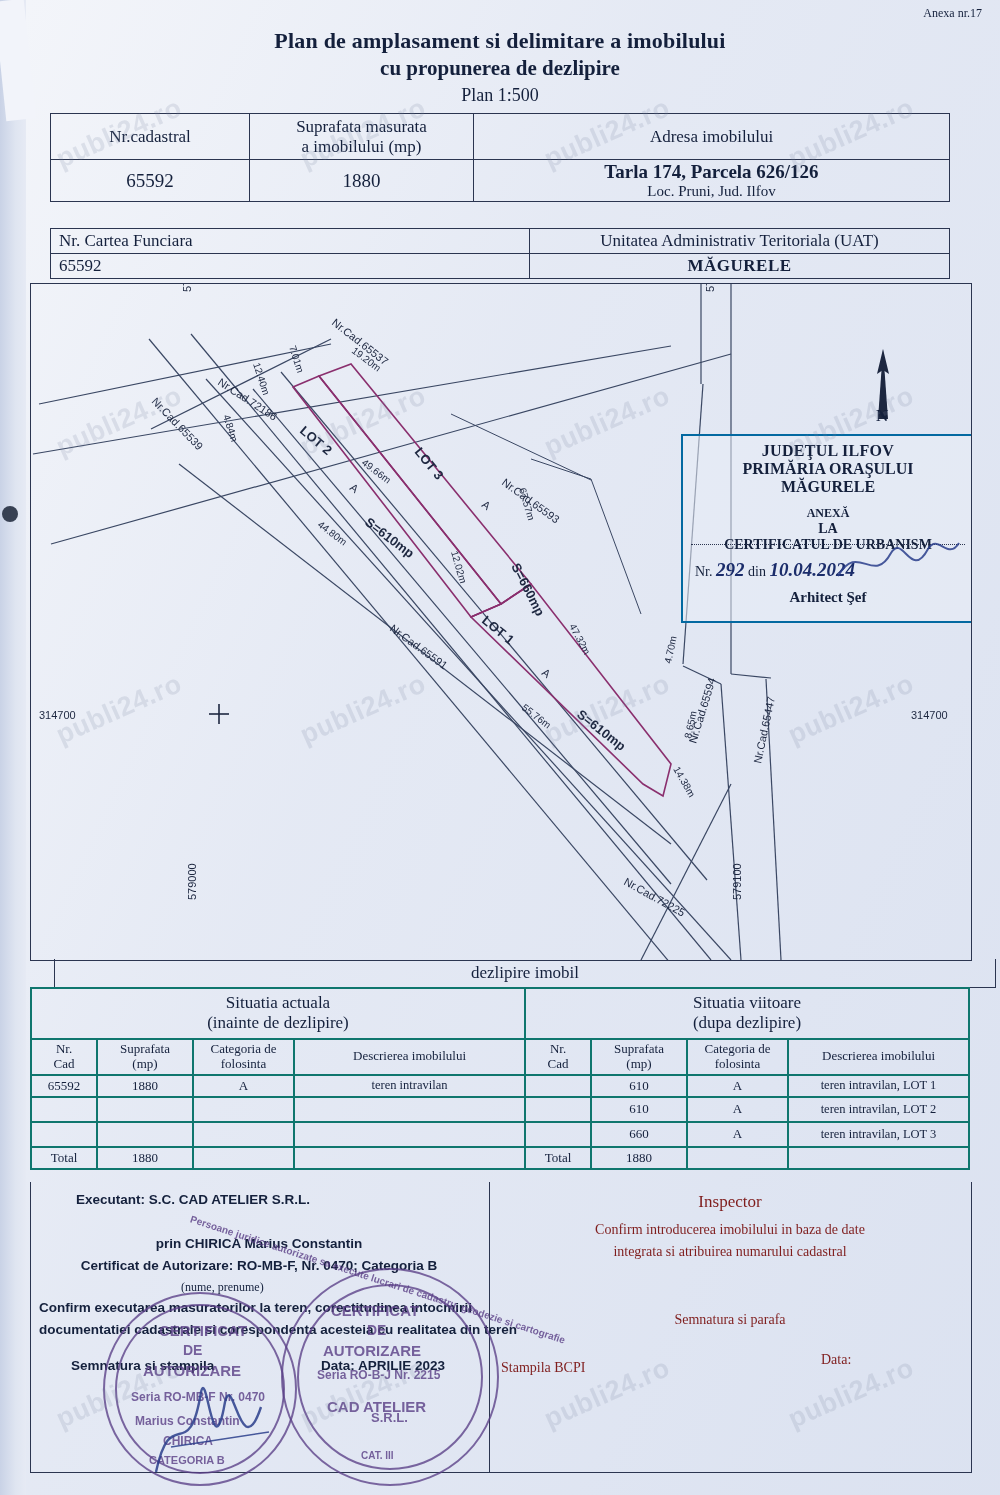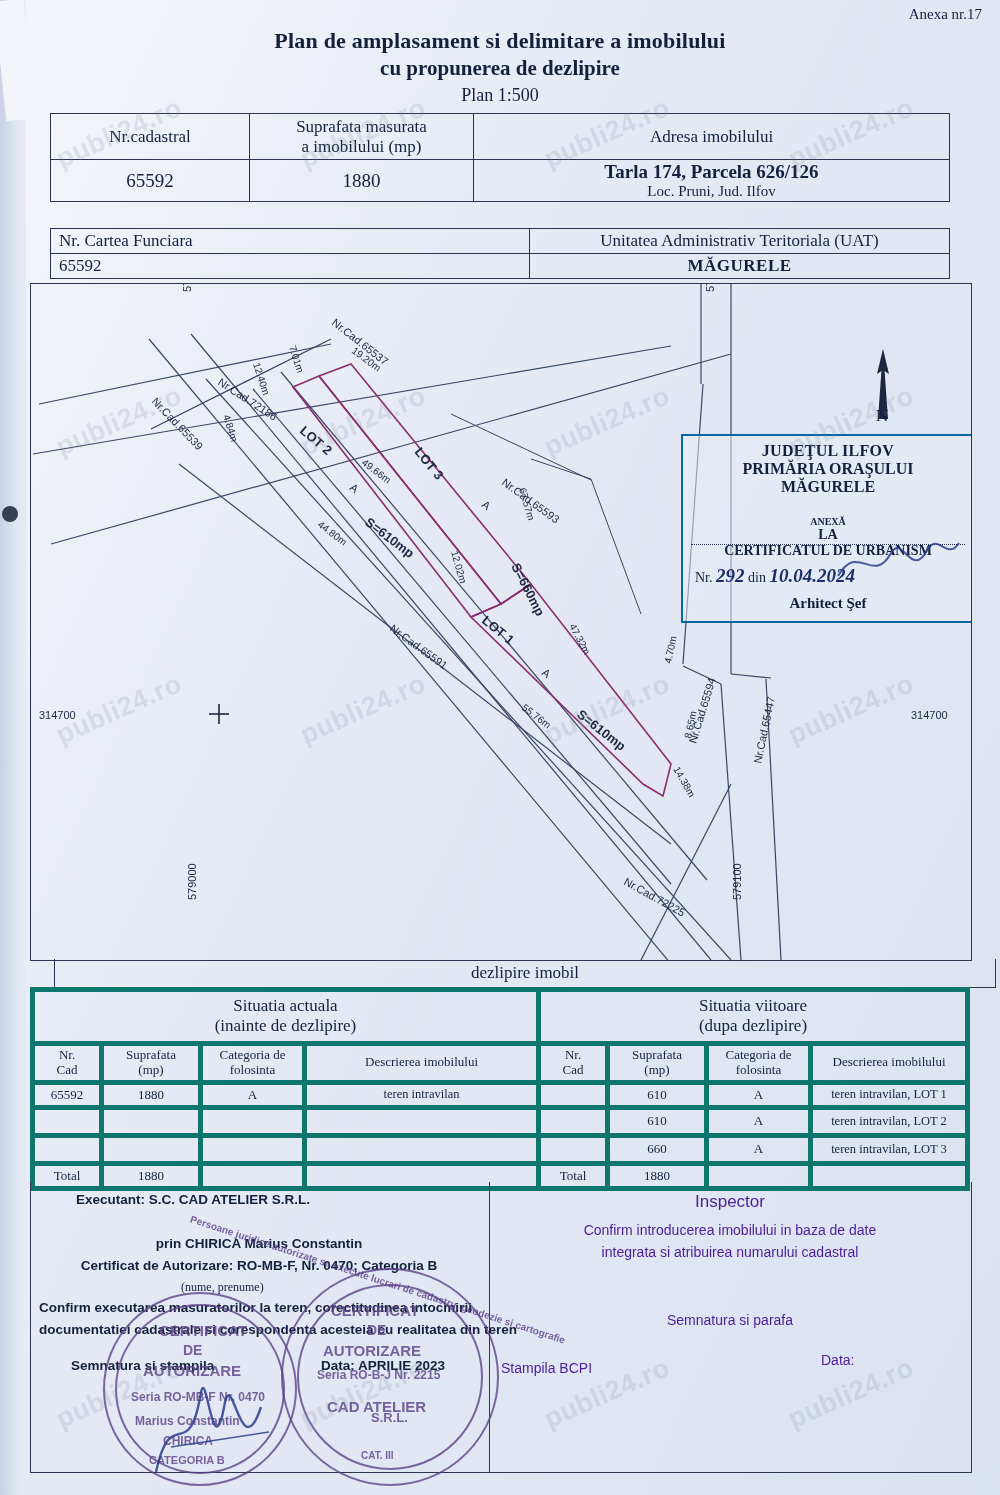--- a/index.html
+++ b/index.html
@@ -40,21 +40,21 @@
     font-size:27px;
     letter-spacing:0.5px;
     transform:rotate(-24deg);
     white-space:nowrap;
     pointer-events:none;
   }
 
   
   .anexa-nr {
     position:absolute; right:18px; top:6px;
-    font-size:15px;
+    font-size:12px;
   }
   .title-block {
     position:absolute; left:0; top:28px; width:1000px; text-align:center;
   }
   .title-1 { font-size:22px; font-weight:700; letter-spacing:.2px;}
   .title-2 { font-size:21px; font-weight:700; margin-top:2px;}
   .title-3 { font-size:18px; margin-top:4px;}
 
   
   .tbl { position:absolute; border-collapse:collapse; }
@@ -93,21 +93,21 @@
 
   
   #stampbox {
     position:absolute; left:650px; top:150px; width:290px; height:185px;
     border:2px solid #0369a1; background:rgba(232,236,246,0.55);
     text-align:center;
   }
   #stampbox .l1 { font-size:16px; font-weight:700; letter-spacing:.3px; margin-top:6px;}
   #stampbox .l2 { font-size:16px; font-weight:700; }
   #stampbox .l3 { font-size:16px; font-weight:700; }
-  #stampbox .l4 { font-size:10px; font-weight:700; margin-top:20px;}
+  #stampbox .l4 { font-size:12px; font-weight:700; margin-top:10px;}
   #stampbox .l5 { font-size:14px; font-weight:700;}
   #stampbox .l6 { font-size:14px; font-weight:700;}
   #stampbox .l7 { font-size:14px; margin-top:6px; text-align:left; padding-left:12px;}
   #stampbox .l8 { font-size:15px; font-weight:700; margin-top:8px;}
   .handwrite {
     font-family:"Liberation Serif", serif;
     font-style:italic; font-weight:700;
     color:#1b2d6b; font-size:19px;
   }
   .stamp-inner-line {
@@ -120,37 +120,37 @@
 
   
   #band {
     position:absolute; left:30px; top:959px; width:940px; height:28px;
     border:1px solid #2b3550; border-top:none;
     text-align:center; font-size:17px; line-height:28px;margin-left:24px;
   }
 
   
   #tbl-bottom { left:30px; top:987px; width:940px; }
-  #tbl-bottom td { border:5px solid #0f766e; font-size:13px; text-align:center; padding:2px 2px; }
+  #tbl-bottom td { border:2px solid #0f766e; font-size:13px; text-align:center; padding:2px 2px; }
   #tbl-bottom td.hdr2 { font-size:17px; line-height:1.2; padding:4px; }
   #tbl-bottom td.colhdr { font-size:13px; line-height:1.15; }
   #tbl-bottom td.empty { height:19px; }
   #tbl-bottom td.desc { font-size:12.5px; }
 
   
   #footer {
     position:absolute; left:30px; top:1182px; width:940px; height:290px;
     border:1px solid #2b3550; border-top:none;
   }
   #footer .divider {
     position:absolute; left:458px; top:0; width:1px; height:290px; background:#2b3550;
   }
   .fl { position:absolute; font-size:13.5px; font-family:"Liberation Sans", sans-serif; font-weight:700; color:#14203c;}
   .fl-s { position:absolute; font-size:13.5px; font-family:"Liberation Serif", serif; color:#14203c;}
-  .fr { position:absolute; font-size:14px; font-family:Liberation Sans, sans-serif; text-align:center; color:#4c1d95;}
+  .fr { position:absolute; font-size:14px; font-family:Liberation Serif, serif; text-align:center; color:#7f1d1d;}
 
   
   .rstamp {
     position:absolute; border-radius:50%;
     border:2px solid #5a3f86; color:#5a3f86;
     opacity:.78;
   }
   .stamp-text {
     position:absolute; font-family:"Liberation Sans", sans-serif;
     font-weight:700; color:#5a3f86; opacity:.8;

